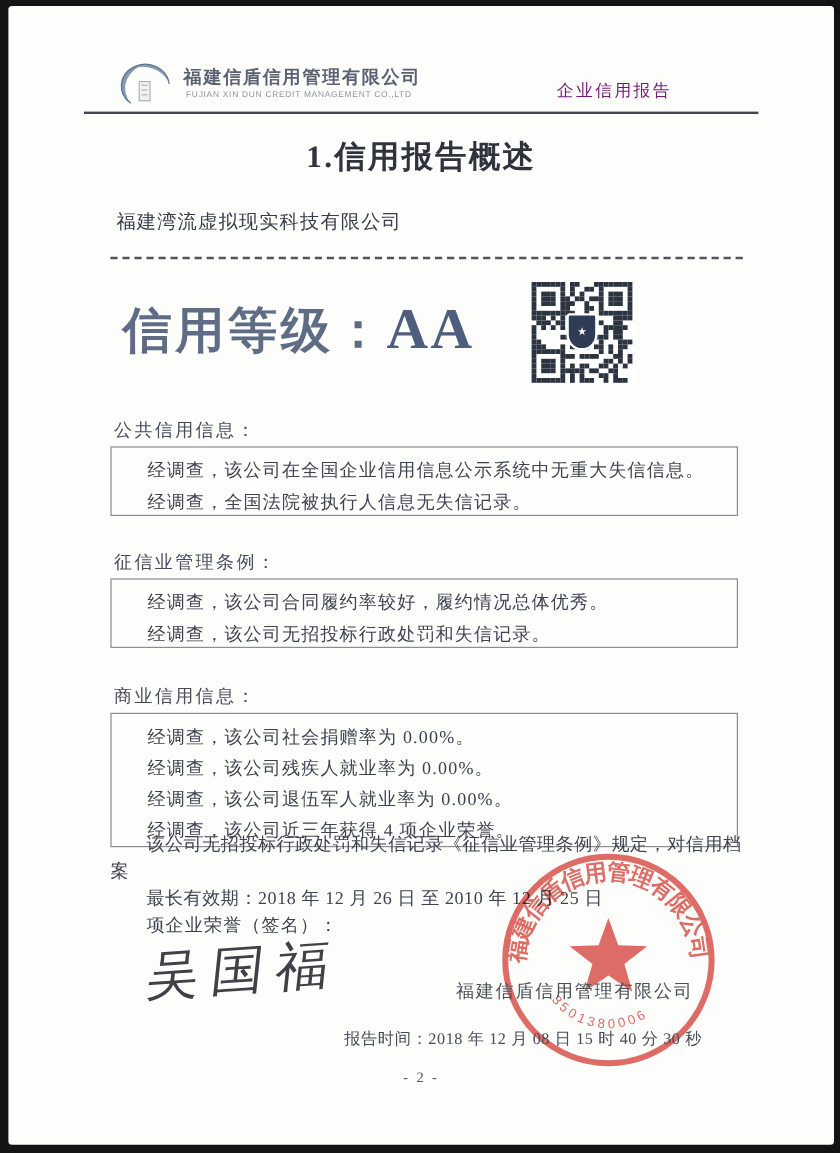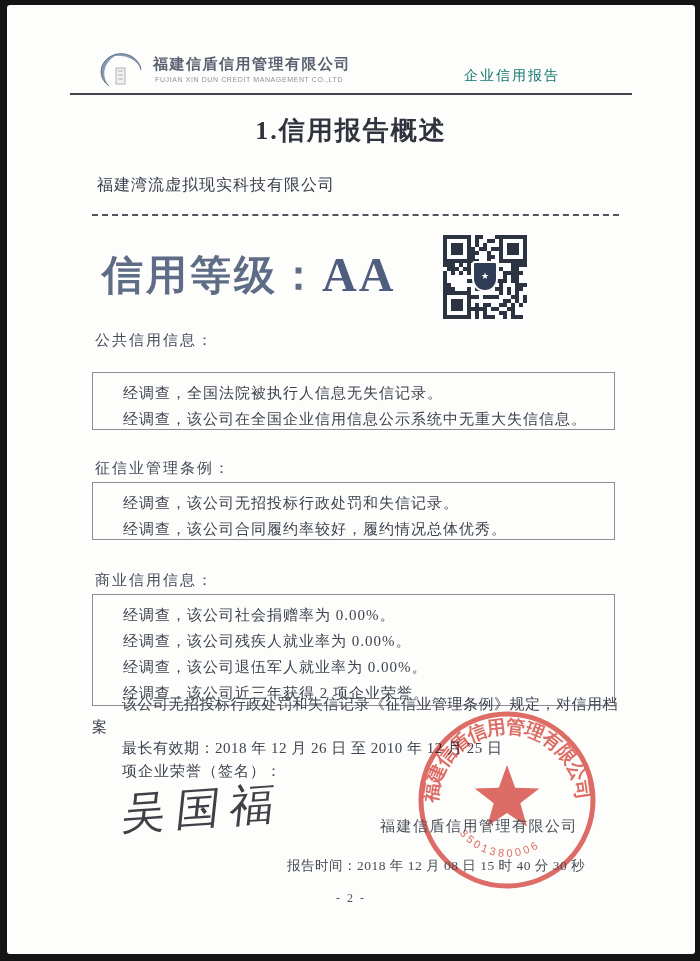--- a/index.html
+++ b/index.html
@@ -22,21 +22,21 @@
     font-size:15px;font-weight:bold;letter-spacing:1.5px;color:#5a6272;
     font-family:"Liberation Sans","DejaVu Sans",sans-serif;
   }
   .brand-en{
     position:absolute;left:148px;top:71px;
     font-size:7px;letter-spacing:.6px;color:#8d929b;
     font-family:"Liberation Sans","DejaVu Sans",sans-serif;
   }
   .doc-type{
     position:absolute;right:135px;top:62px;
-    font-size:14px;color:#0f766e;letter-spacing:2px;
+    font-size:14px;color:#701a75;letter-spacing:2px;
   }
   .header-rule{
     position:absolute;left:63px;right:63px;top:88px;height:2px;
     background:#46454d;
   }
   
   .report-title{
     position:absolute;left:0;right:0;top:108px;
     text-align:center;font-size:26px;font-weight:bold;color:#2e333d;
     letter-spacing:2px;
@@ -388,38 +388,38 @@
         <div class="qr-cell" style="left: 44px; top: 80px;"></div>
         <div class="qr-cell" style="left: 48px; top: 80px;"></div>
         <div class="qr-cell" style="left: 60px; top: 80px;"></div>
         <div class="qr-cell" style="left: 68px; top: 80px;"></div>
         <div class="qr-cell" style="left: 72px; top: 80px;"></div>
         <div class="qr-cell" style="left: 76px; top: 80px;"></div>
       </div>
     <div class="qr-shield">★</div>
   </div>
 
-  <div class="section-heading" style="top:326px">公共信用信息：</div>
+  <div class="section-heading" style="top:344px">公共信用信息：</div>
   <div class="info-box" style="top:367px;height:58px">
+    <div class="info-line">经调查，该公司在全国企业信用信息公示系统中无重大失信信息。</div>
     <div class="info-line">经调查，全国法院被执行人信息无失信记录。</div>
-    <div class="info-line">经调查，该公司在全国企业信用信息公示系统中无重大失信信息。</div>
   </div>
 
   <div class="section-heading" style="top:454px">征信业管理条例：</div>
   <div class="info-box" style="top:477px;height:58px">
+    <div class="info-line">经调查，该公司合同履约率较好，履约情况总体优秀。</div>
     <div class="info-line">经调查，该公司无招投标行政处罚和失信记录。</div>
-    <div class="info-line">经调查，该公司合同履约率较好，履约情况总体优秀。</div>
   </div>
 
   <div class="section-heading" style="top:566px">商业信用信息：</div>
   <div class="info-box" style="top:589px;height:112px">
     <div class="info-line">经调查，该公司社会捐赠率为 0.00%。</div>
     <div class="info-line">经调查，该公司残疾人就业率为 0.00%。</div>
     <div class="info-line">经调查，该公司退伍军人就业率为 0.00%。</div>
-    <div class="info-line">经调查，该公司近三年获得 2 项企业荣誉。</div>
+    <div class="info-line">经调查，该公司近三年获得 4 项企业荣誉。</div>
   </div>
 
   <div class="statement">
     <div class="indent">该公司无招投标行政处罚和失信记录《征信业管理条例》规定，对信用档案</div>
   </div>
   <div class="validity-line">最长有效期：2018 年 12 月 26 日  至  2010 年 12 月 25 日</div>
   <div class="signer-line">项企业荣誉（签名）：</div>
   <div class="signature">吴国福</div>
 
   <div class="stamp">

